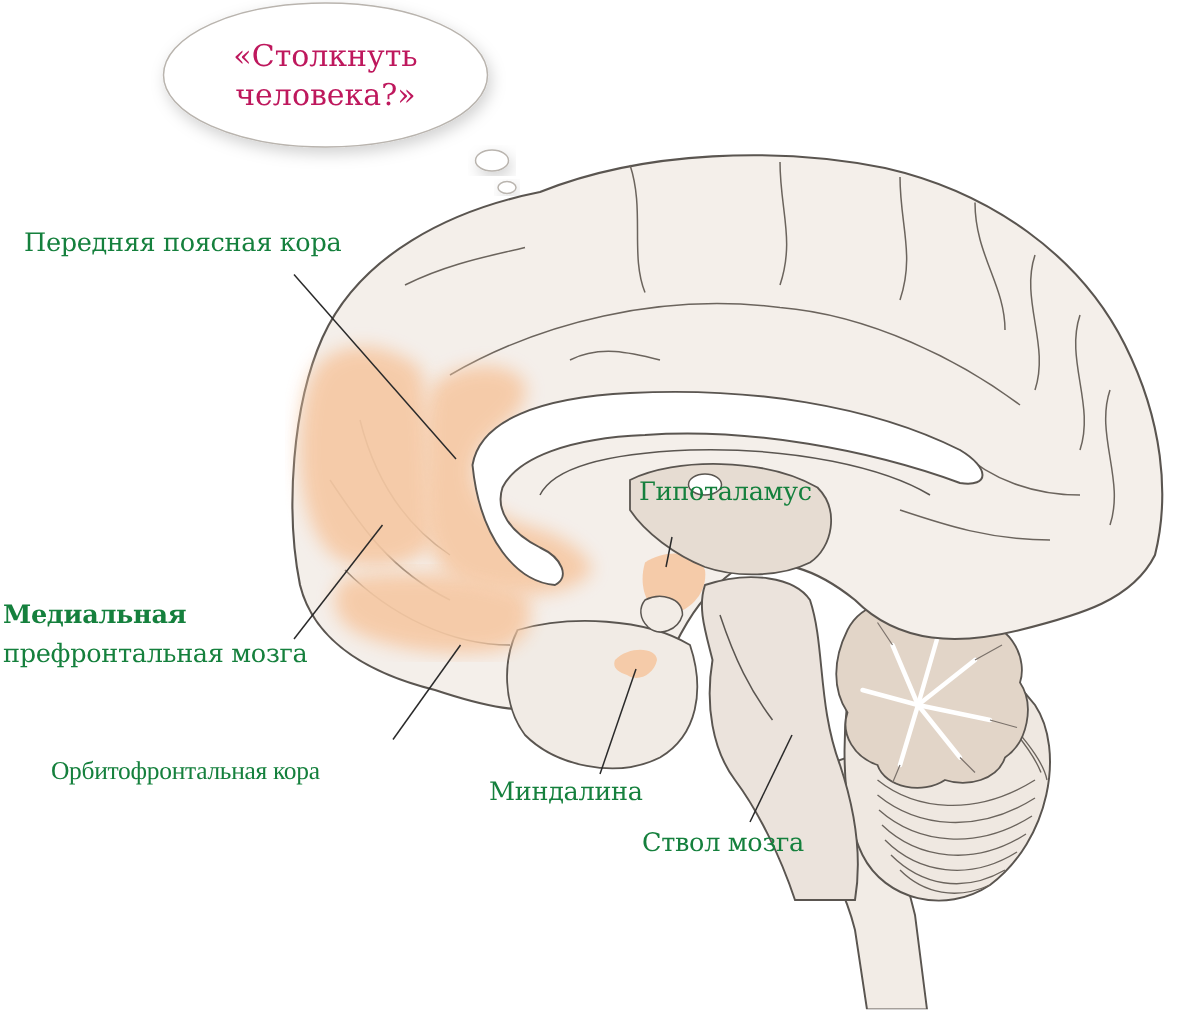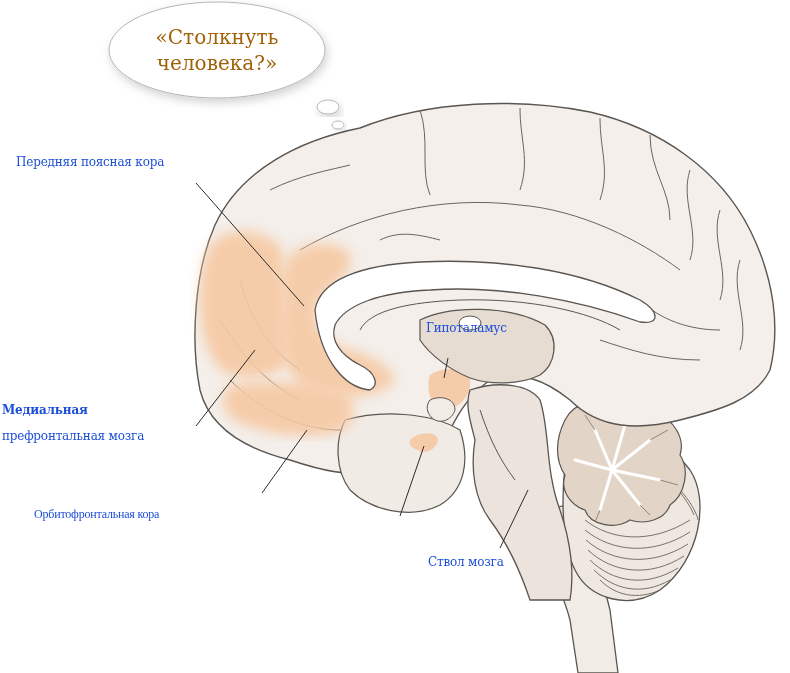--- a/index.html
+++ b/index.html
@@ -1,20 +1,20 @@
 <!DOCTYPE html>
 <html><head>
 <meta charset="utf-8">
 <style>
   html,body{margin:0;padding:0;background:#ffffff;}
   #stage{position:relative;width:790px;height:673px;overflow:hidden;background:#ffffff;
     font-family:"DejaVu Serif","Liberation Serif",serif;color:#1a1a1a;}
   svg.art{position:absolute;left:0;top:0;}
-  .lbl{position:absolute;font-size:12px;line-height:24px;white-space:nowrap;color:#1d4ed8;letter-spacing:-0.2px;}
-  .bubble-text{position:absolute;left:142px;top:24px;width:150px;text-align:center;font-size:20px;line-height:26px;color:#a16207;}
+  .lbl{position:absolute;font-size:17px;line-height:24px;white-space:nowrap;color:#15803d;letter-spacing:-0.2px;}
+  .bubble-text{position:absolute;left:142px;top:24px;width:150px;text-align:center;font-size:20px;line-height:26px;color:#be185d;}
 </style>
 </head>
 <body>
 
 <div id="stage">
 
   <svg class="art" width="790" height="673" viewBox="0 0 790 673">
     <defs>
       <filter id="soft" x="-10%" y="-10%" width="120%" height="120%">
         <feGaussianBlur stdDeviation="6"></feGaussianBlur>
@@ -120,15 +120,16 @@
   <div class="bubble-text">
     <div>«Столкнуть</div>
     <div>человека?»</div>
   </div>
 
   <div class="lbl" style="left:16px;top:150px;">Передняя поясная кора</div>
   <div class="lbl" style="left:2px;top:398px;font-weight:bold;">Медиальная</div>
   <div class="lbl" style="left:2px;top:424px;">префронтальная мозга</div>
   <div class="lbl" style="left:34px;top:502px;font-family:Liberation Serif, serif;">Орбитофронтальная кора</div>
   <div class="lbl" style="left:426px;top:316px;">Гипоталамус</div>
+  <div class="lbl" style="left:326px;top:516px;">Миндалина</div>
   <div class="lbl" style="left:388px;top:550px;margin-left:40px;">Ствол мозга</div>
 
 </div>
 
 </body></html>

